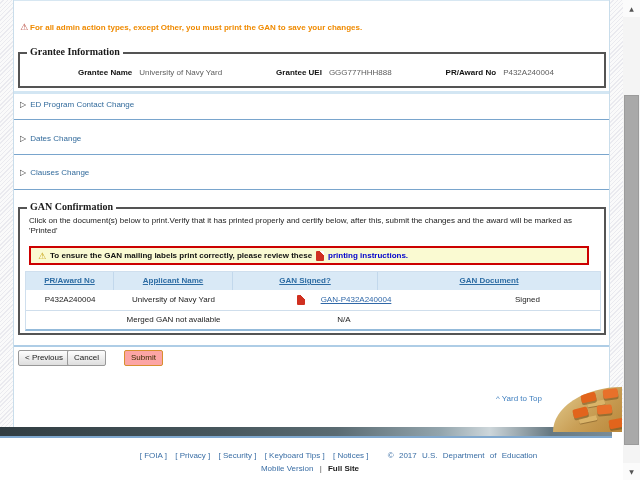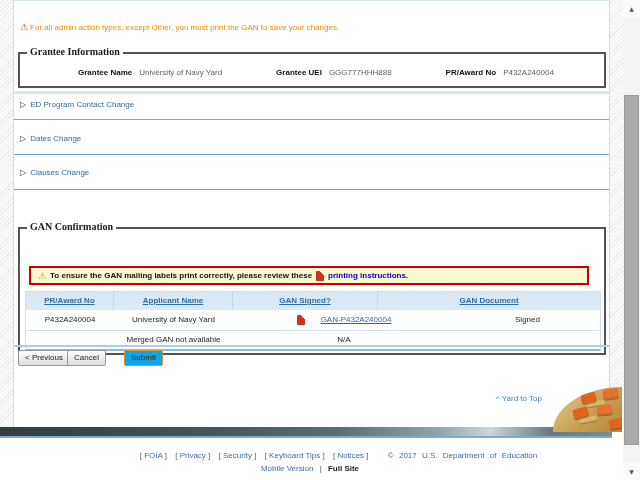--- a/index.html
+++ b/index.html
@@ -20,21 +20,21 @@
   .sc-btn { position:absolute; left:0; width:17px; height:17px; background:#fbfbfb;
             color:#555; font-size:6px; line-height:17px; text-align:center;
             font-family:"DejaVu Sans",sans-serif; }
   .sc-btn.up { top:0; } .sc-btn.down { top:463px; }
   .sc-thumb { position:absolute; left:1px; top:95px; width:15px; height:350px;
               background:#a9a9a9; border:1px solid #9b9b9b; }
 
   
   .warn-top { position:absolute; left:20px; top:22px; display:flex; align-items:center; gap:2px; }
   .warn-top .ico { font-size:9px; color:#b23b2e; font-family:"DejaVu Sans",sans-serif; line-height:10px; }
-  .warn-top .txt { font-size:8px; font-weight:normal; color:#ef8a00; }
+  .warn-top .txt { font-size:8px; font-weight:bold; color:#ef8a00; }
 
   
   .fs { position:absolute; left:18px; width:588px; border:2px solid #545454; background:#fff; }
   .fs .legend { position:absolute; top:-8px; left:7px; background:#fff; padding:0 3px;
                 font-family:"Liberation Serif", serif; font-weight:bold; font-size:10px; color:#1a1a1a; }
   .fs1 { top:52px; height:36px; }
   .fs1-row { display:flex; align-items:center; margin:14px 0 0 20px; font-size:8px; }
   .fs1-row .lbl { font-weight:bold; color:#111; margin-right:7px;margin-left:38px; }
   .fs1-row .val { color:#5d5d5d; margin-right:16px; }
 
@@ -43,21 +43,21 @@
 
   
   .sec { position:absolute; left:20px; display:flex; align-items:center; gap:4px; height:12px; }
   .sec .tri { font-size:8px; color:#3a3a3a; font-family:"DejaVu Sans",sans-serif; }
   .sec .lab { font-size:8px; color:#336b9c; cursor:pointer; }
   .sec1 { top:98px; } .sec2 { top:132px; } .sec3 { top:166px; }
   .secline { position:absolute; left:14px; width:595px; height:1px; background:#79a5cd; }
   .sl1 { top:119px; } .sl2 { top:154px; } .sl3 { top:189px; }
 
   
-  .fs2 { top:207px; height:128px;margin-top:20px; }
+  .fs2 { top:207px; height:128px; }
   .desc { position:absolute; left:9px; top:7px; width:566px; font-size:8px; color:#222; line-height:10px; }
   .alert { position:absolute; left:9px; top:37px; width:560px; height:19px; background:#fafad2;
            border:2px solid #cc0000; display:flex; align-items:center; gap:4px; padding-left:7px; }
   .alert .ico { font-size:9px; color:#c09a00; font-family:"DejaVu Sans",sans-serif; line-height:10px; }
   .alert .txt { font-size:8px; font-weight:bold; color:#111; }
   .alert .lnk { font-size:8px; font-weight:bold; color:#0000cc; cursor:pointer; }
   .pdf { display:inline-block; width:8px; height:10px; border-radius:1px;
          background:linear-gradient(225deg,#fff 0 3px,#d03020 3px); flex:none; }
 
   .tbl { position:absolute; left:5px; top:62px; width:576px; border:1px solid #cfdfee;
@@ -71,21 +71,21 @@
                 border-right:1px solid #c2d8ec; }
   .head .cell:last-child { border-right:none; }
   .doc-cell { display:flex; align-items:center; justify-content:center; gap:16px; }
   .doc-link { color:#3068a8; text-decoration:underline; cursor:pointer; }
 
   
   .btn { position:absolute; top:350px; height:16px; font-size:8px; padding:0 6px; border-radius:2px;
          line-height:14px; cursor:pointer; }
   .btn.gray { background:linear-gradient(#fdfdfd,#dedede); border:1px solid #989898; color:#222; }
   .btn.prev { left:18px; } .btn.cancel { left:67px; }
-  .btn.submit { left:124px; background:#0ea5e9; border:1px solid #d88f2f; color:#3a2a00; }
+  .btn.submit { left:124px; background:#fca5a5; border:1px solid #d88f2f; color:#3a2a00; }
 
   .backtop { position:absolute; left:496px; top:394px; font-size:8px; color:#3f7fbf; cursor:pointer; }
 
   
   .bar { position:absolute; left:0; top:427px; width:612px; height:11px; z-index:4;
          background:linear-gradient(90deg,#313d42,#46565c 35%,#5a6b72 55%,#93a5ad 72%,#cdd6da 80%,#667881 90%,#7a8c96);
          border-bottom:2px solid #7fa8cf; }
   .photo { position:absolute; left:553px; top:387px; width:69px; height:45px; z-index:5;
            border-top-left-radius:100% 100%; overflow:hidden;
            background:linear-gradient(135deg,#efe2c2 0%,#d8b977 25%,#c99f56 55%,#b9873a 100%); }
@@ -159,20 +159,21 @@
   <div class="secline sl2"></div>
 
   <div class="sec sec3">
     <span class="tri">▷</span>
     <span class="lab">Clauses Change</span>
   </div>
   <div class="secline sl3"></div>
 
   <div class="fs fs2">
     <span class="legend">GAN Confirmation</span>
+    <div class="desc">Click on the document(s) below to print.Verify that it has printed properly and certify below, after this, submit the changes and the award will be marked as 'Printed'</div>
 
     <div class="alert">
       <span class="ico">⚠</span>
       <span class="txt">To ensure the GAN mailing labels print correctly, please review these</span>
       <span class="pdf"></span>
       <span class="lnk">printing instructions.</span>
     </div>
 
     <div class="tbl">
       <div class="trow head">

